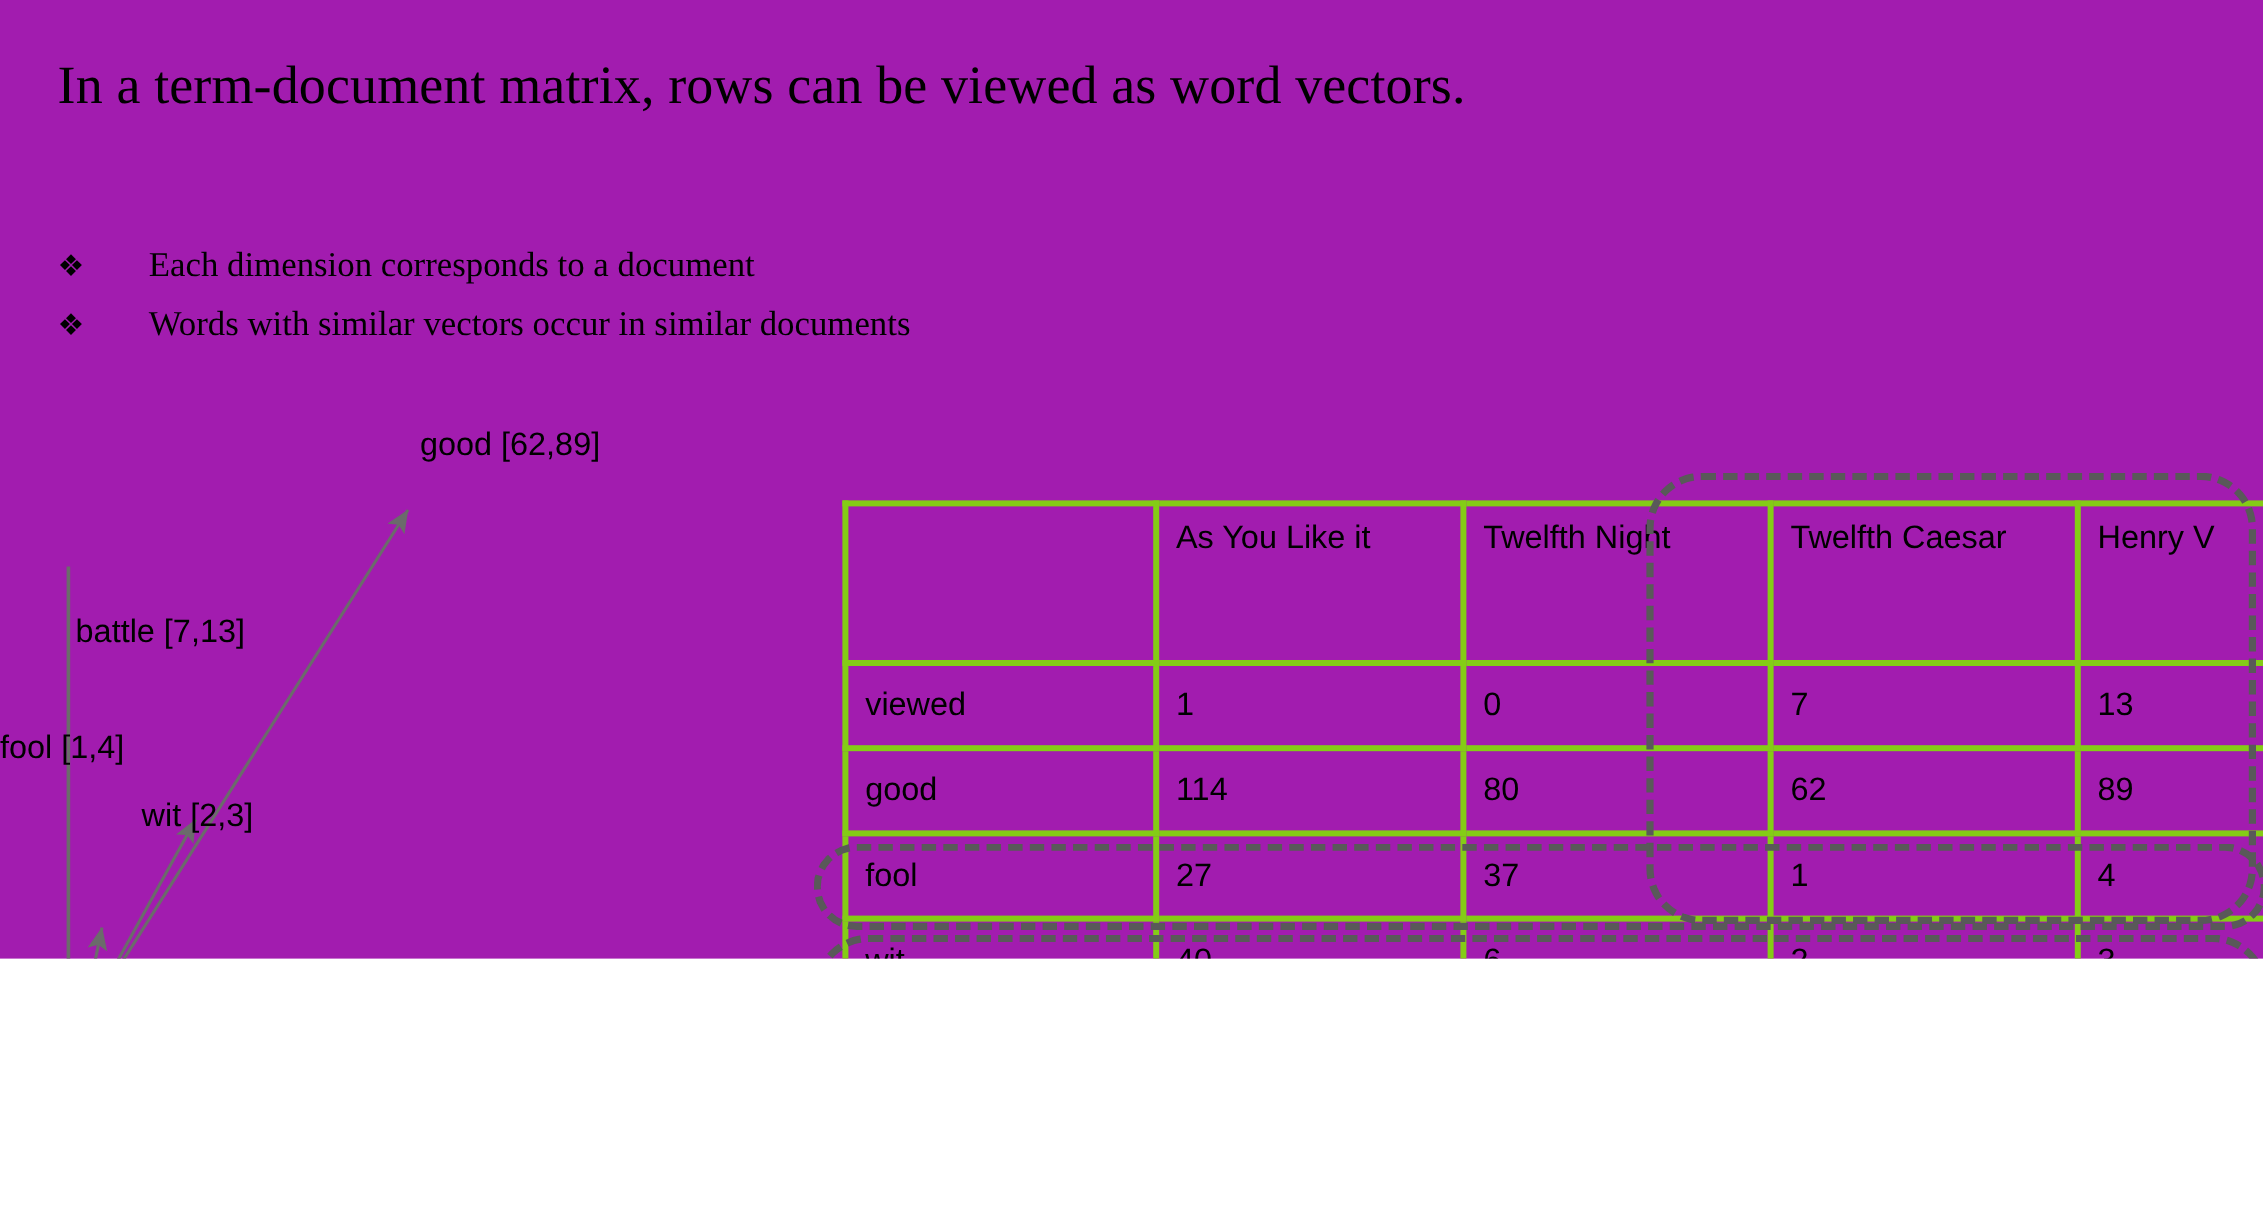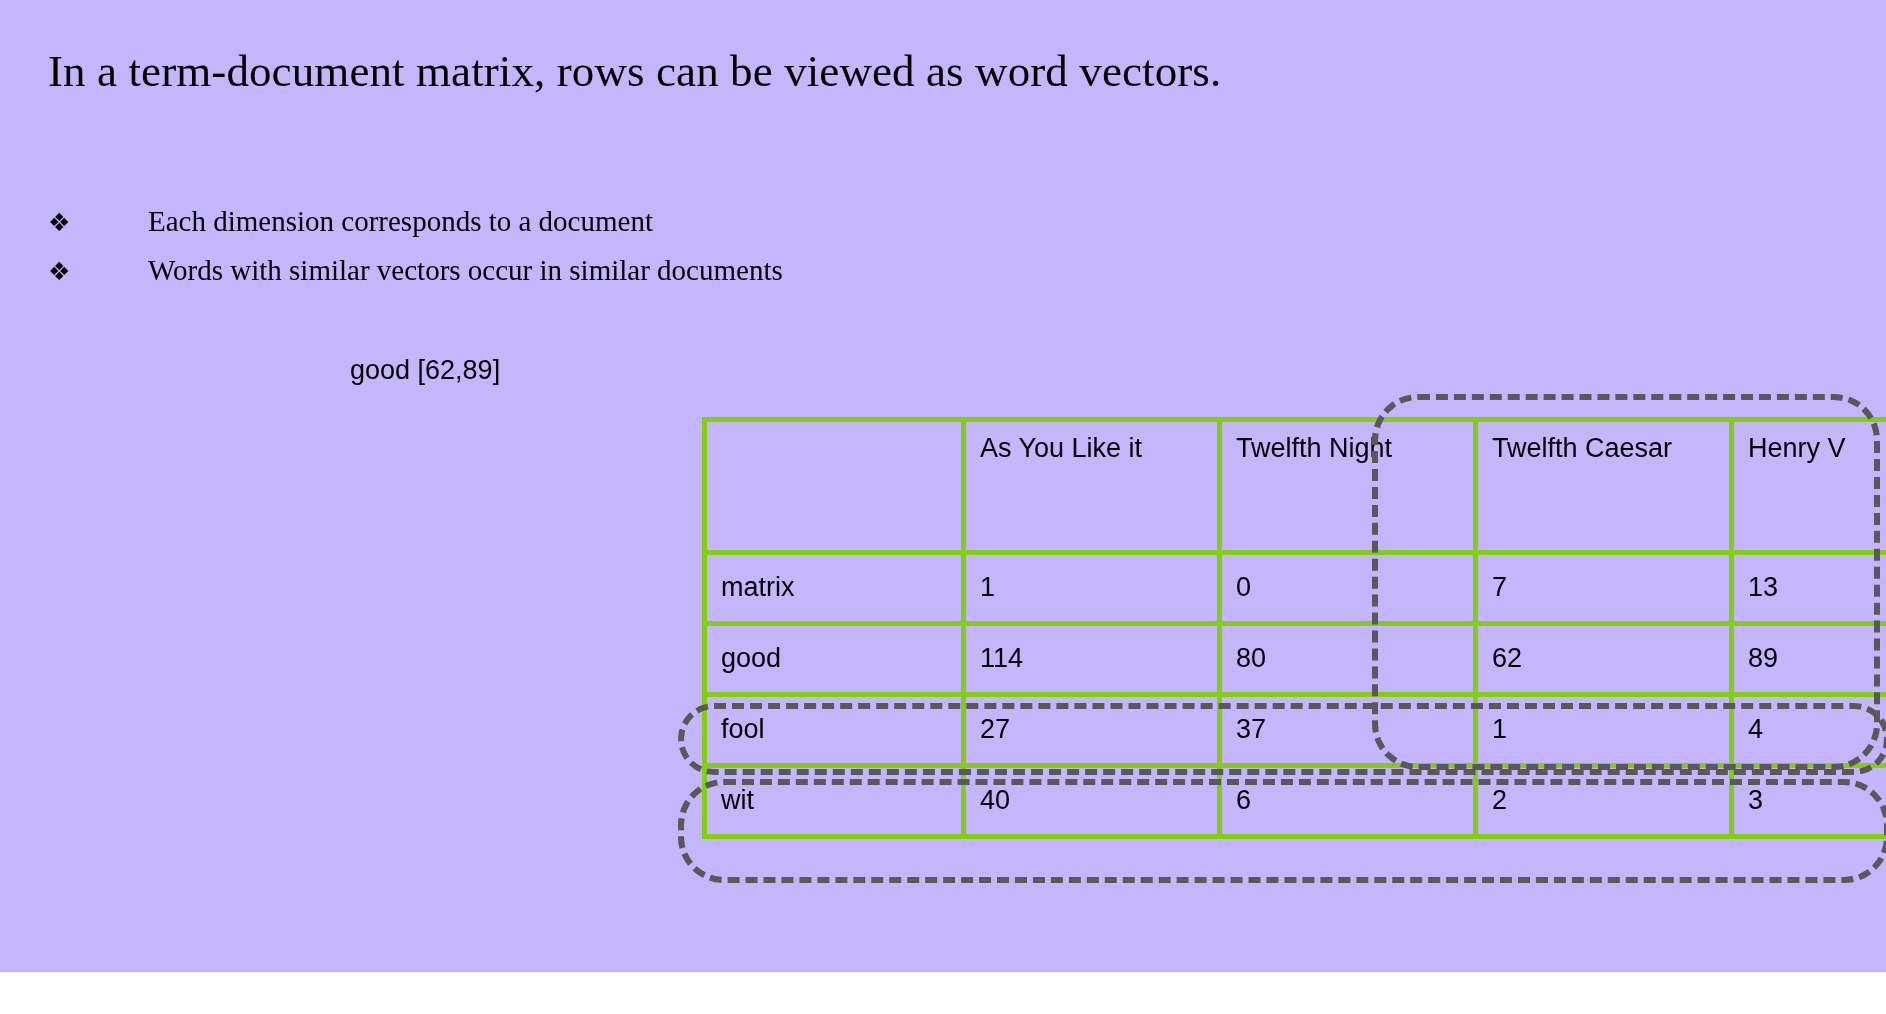--- a/index.html
+++ b/index.html
@@ -3,22 +3,22 @@
 <meta charset="utf-8">
 <style>
   html, body {
     margin: 0;
     padding: 0;
     background: #ffffff;
   }
   #slide {
     position: relative;
     width: 1886px;
-    height: 972px;
-    background: #c4b5fd;
+    height: 799px;
+    background: #a21caf;
     overflow: hidden;
     font-family: "Liberation Sans", sans-serif;
   }
 
   
   #slide-title {
     position: absolute;
     left: 48px;
     top: 46px;
     width: 1790px;
@@ -45,21 +45,21 @@
     font-size: 29px;
     color: #000000;
   }
   .bullet-marker {
     width: 76px;
     flex: 0 0 76px;
     font-size: 25px;
     line-height: 1;
     color: #000000;
   }
-  .bullet-text { flex: 1 1 auto; margin-left: 24px; }
+  .bullet-text { flex: 1 1 auto; }
 
   
   #vector-diagram {
     position: absolute;
     left: 0px;
     top: 400px;
     width: 640px;
     height: 500px;
   }
   #vector-diagram svg { display: block; }
@@ -132,35 +132,57 @@
     <div class="bullet-row">
       <span class="bullet-marker">❖</span>
       <span class="bullet-text">Each dimension corresponds to a document</span>
     </div>
     <div class="bullet-row">
       <span class="bullet-marker">❖</span>
       <span class="bullet-text">Words with similar vectors occur in similar documents</span>
     </div>
   </div>
 
+  <div id="vector-diagram">
+    <svg width="640" height="500" viewBox="0 0 640 500" xmlns="http://www.w3.org/2000/svg">
+      <defs>
+        <marker id="arrowhead" markerWidth="9" markerHeight="9" refX="7.2" refY="3.2" orient="auto" markerUnits="strokeWidth">
+          <path d="M0,0 L7.4,3.2 L0,6.4 L1.6,3.2 z" fill="#6b6b6b"></path>
+        </marker>
+      </defs>
+
+      <line x1="57" y1="72" x2="57" y2="480" stroke="#6b6b6b" stroke-width="3"></line>
+      <line x1="40" y1="453" x2="570" y2="453" stroke="#6b6b6b" stroke-width="3"></line>
+
+      <line x1="68" y1="455" x2="340" y2="25" stroke="#6b6b6b" stroke-width="2.6" marker-end="url(#arrowhead)"></line>
+      <line x1="68" y1="455" x2="163" y2="283" stroke="#6b6b6b" stroke-width="2.6" marker-end="url(#arrowhead)"></line>
+      <line x1="68" y1="455" x2="85" y2="373" stroke="#6b6b6b" stroke-width="2.6" marker-end="url(#arrowhead)"></line>
+      <line x1="68" y1="455" x2="110" y2="418" stroke="#6b6b6b" stroke-width="2.6" marker-end="url(#arrowhead)"></line>
+
+      <text class="vec-label" x="350" y="-25">good [62,89]</text>
+      <text class="vec-label" x="63" y="135">battle  [7,13]</text>
+      <text class="vec-label" x="0" y="232">fool [1,4]</text>
+      <text class="vec-label" x="118" y="288">wit [2,3]</text>
+    </svg>
+  </div>
 
   <div style="position:absolute;left:350px;top:355px;font-size:27px;font-family:'Liberation Sans',sans-serif;color:#000;">good [62,89]</div>
 
   <table id="matrix-table">
     <tbody>
       <tr class="header-row">
         <td class="corner-cell"></td>
         <td class="doc-col">As You Like it</td>
         <td class="doc-col">Twelfth Night</td>
         <td class="doc-col">Twelfth Caesar</td>
         <td class="doc-col">Henry V</td>
       </tr>
 
       <tr class="data-row">
-        <td>matrix</td>
+        <td>viewed</td>
         <td>1</td>
         <td>0</td>
         <td>7</td>
         <td>13</td>
       </tr>
 
       <tr class="data-row">
         <td>good</td>
         <td>114</td>
         <td>80</td>

